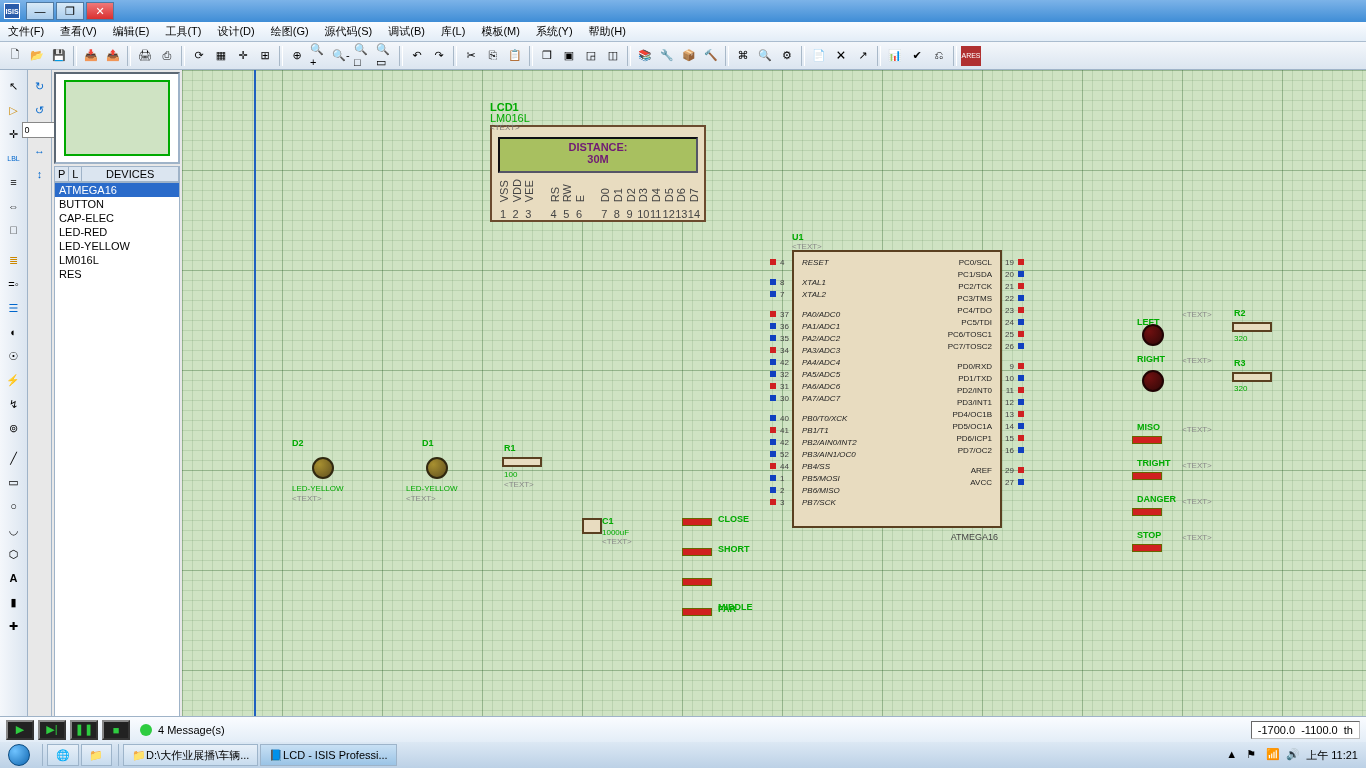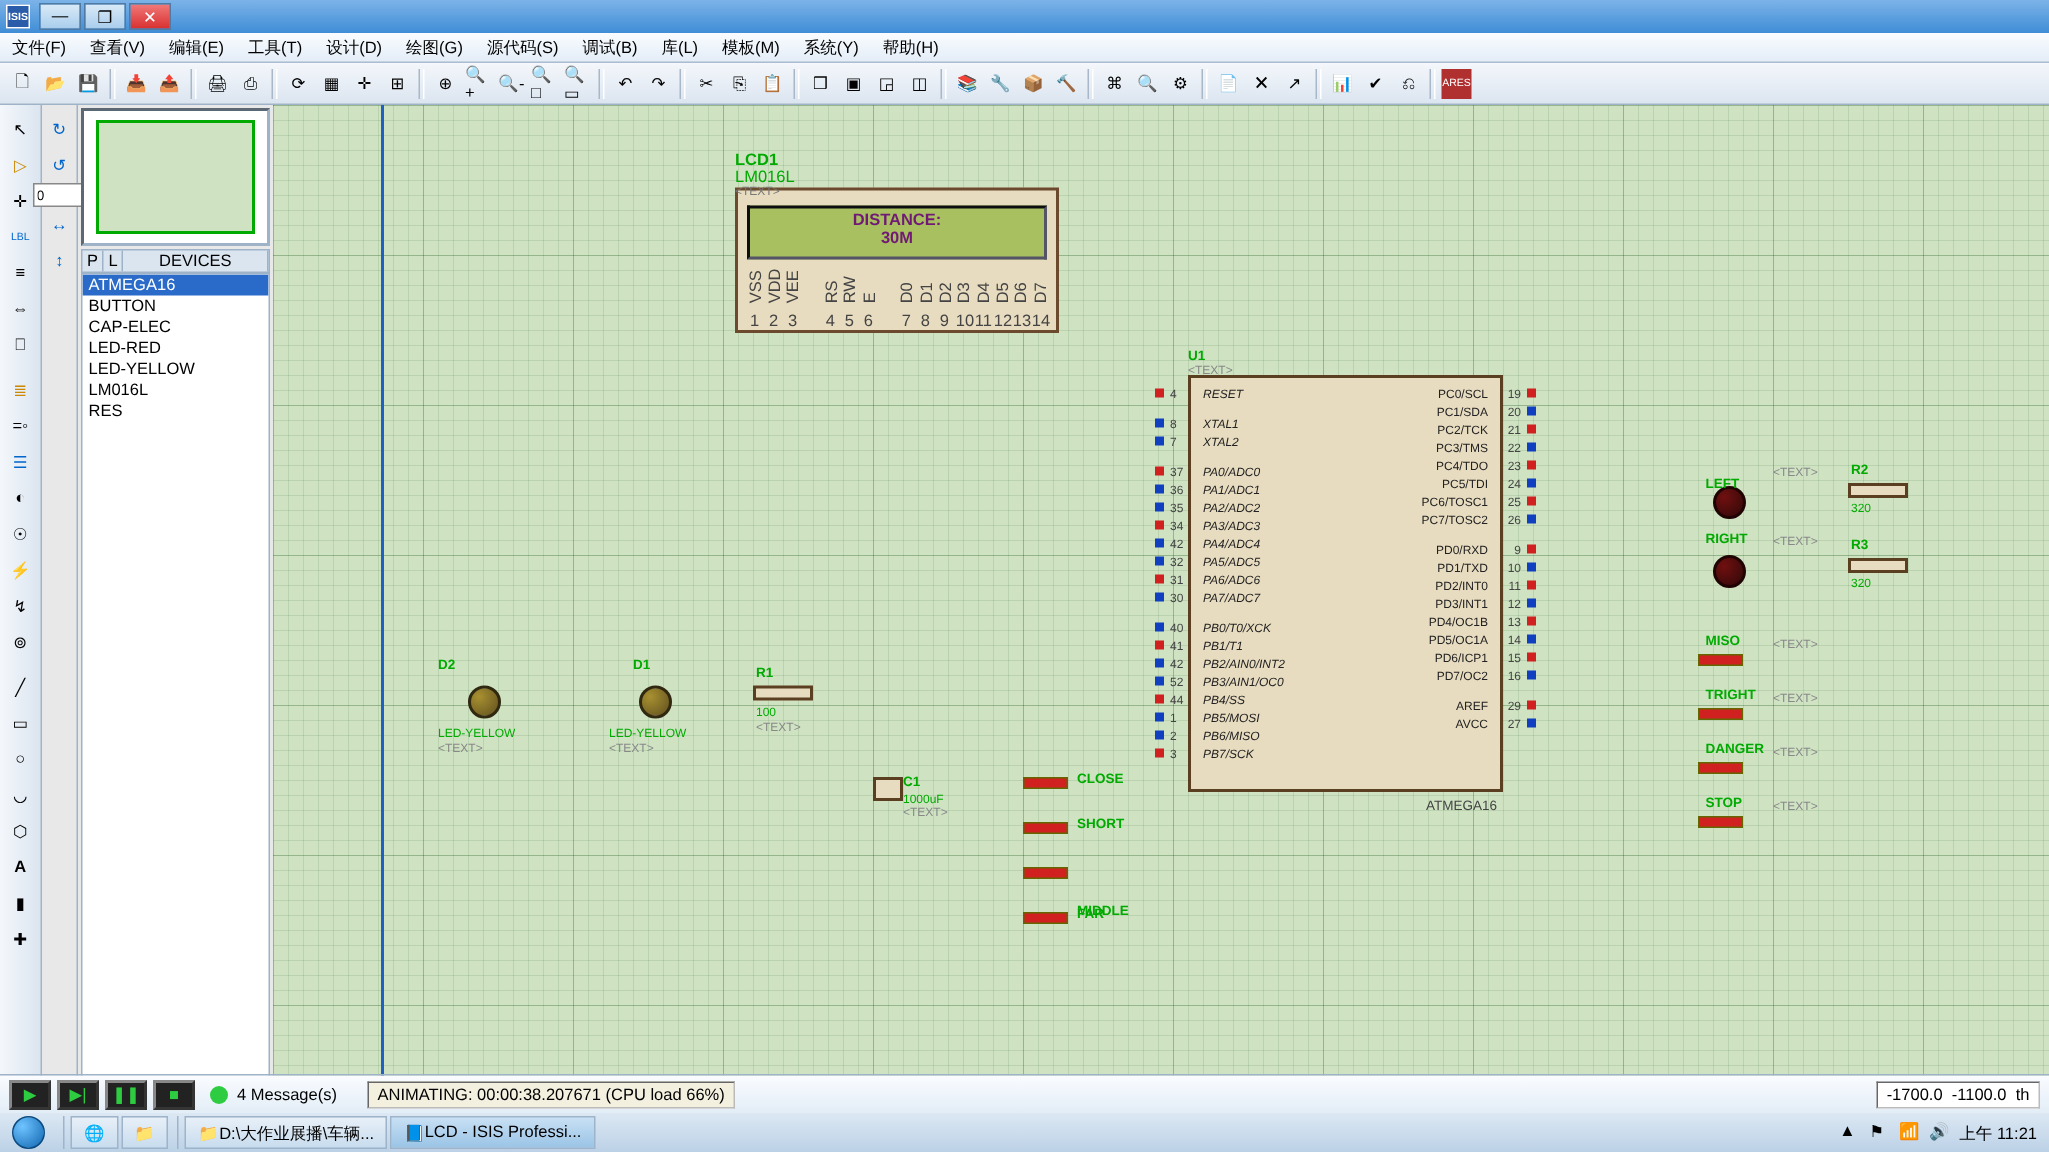--- a/index.html
+++ b/index.html
@@ -444,21 +444,20 @@
 </div>
 
 <div class="bottombar">
   <div class="simbtn">▶</div>
   <div class="simbtn">▶|</div>
   <div class="simbtn">❚❚</div>
   <div class="simbtn">■</div>
   <div class="statuslight"></div>
   <div>4 Message(s)</div>
   <div style="width:20px;"></div>
-  <div class="statustxt">ANIMATING: 00:00:38.207671 (CPU load 66%)</div>
   <div class="coordbox">
     <span>-1700.0</span>&nbsp;&nbsp;<span>-1100.0</span>&nbsp;&nbsp;<span>th</span>
   </div>
 </div>
 
 <div class="taskbar">
   <div class="start">
       <div class="orb"></div>
     </div>
   <div class="tasksep"></div>

